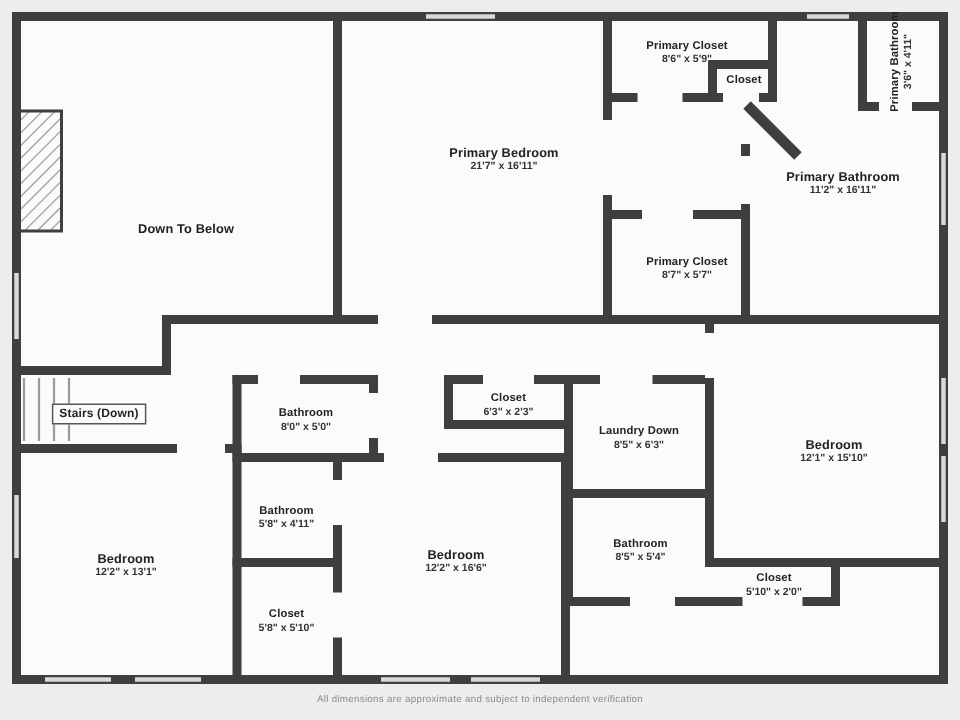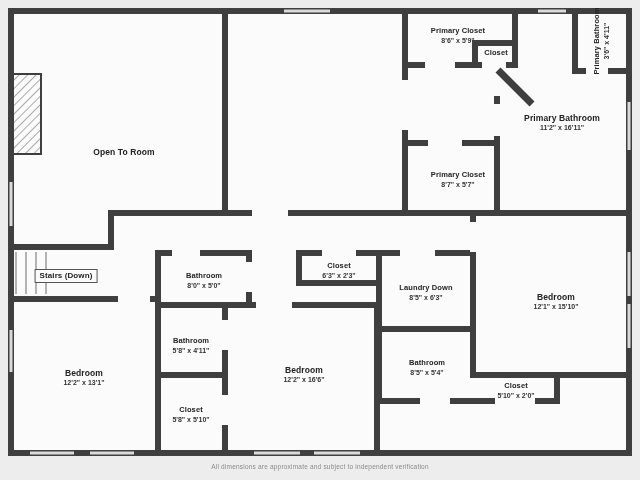--- a/index.html
+++ b/index.html
@@ -141,23 +141,27 @@
       <rect x="90" y="451.5" width="44" height="3"></rect>
       <rect x="254" y="451.5" width="46" height="3"></rect>
       <rect x="314" y="451.5" width="46" height="3"></rect>
       <rect x="627.5" y="102" width="3" height="48"></rect>
       <rect x="627.5" y="252" width="3" height="44"></rect>
       <rect x="627.5" y="304" width="3" height="44"></rect>
     </g>
   </svg>
 
   <div class="room-label" style="left:124px;top:152px">
-    <div class="room-name">Open To Room</div>
-  </div>
-
+    <div class="room-name">Down To Below</div>
+  </div>
+
+  <div class="room-label" style="left:336px;top:106px">
+    <div class="room-name">Primary Bedroom</div>
+    <div class="room-dims">21'7" x 16'11"</div>
+  </div>
 
   <div class="room-label small" style="left:458px;top:35px">
     <div class="room-name">Primary Closet</div>
     <div class="room-dims">8'6" x 5'9"</div>
   </div>
 
   <div class="room-label small" style="left:496px;top:53px">
     <div class="room-name">Closet</div>
   </div>
 

